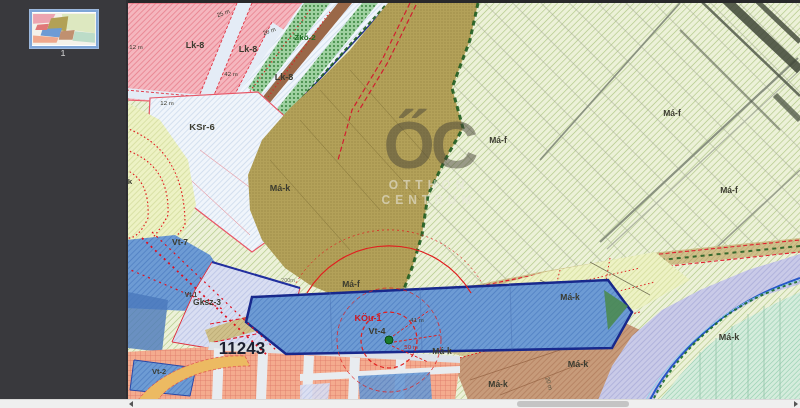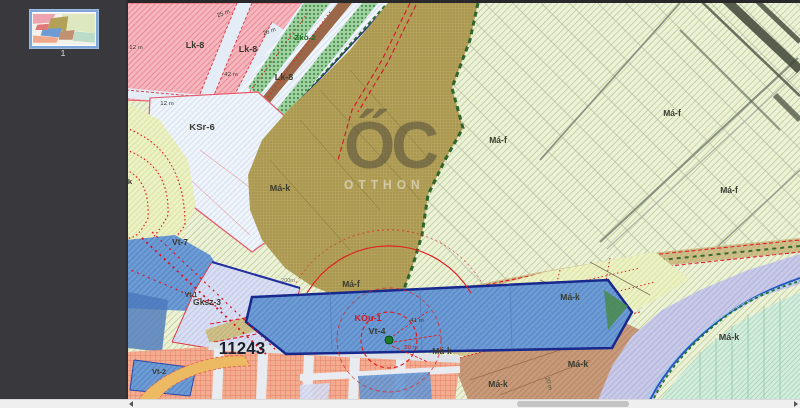--- a/index.html
+++ b/index.html
@@ -7,21 +7,21 @@
   
   .sidebar{position:absolute;left:0;top:0;width:126px;height:400px;background:#39393d;z-index:3;}
   .thumb-wrap{position:absolute;left:30px;top:10px;width:64px;height:34px;background:#fff;border:2px solid #7fa6d8;box-shadow:0 0 0 1px #9db9de;cursor:pointer;}
   .thumb-wrap svg{display:block;width:100%;height:100%;}
   .thumb-label{position:absolute;left:0;top:48px;width:126px;text-align:center;font-size:9px;color:#cfcfcf;}
   
   .map-area{position:absolute;left:126px;top:0;width:674px;height:400px;overflow:hidden;background:#ecf1d8;z-index:1;}
   .map-area svg{display:block;}
   svg text{font-family:"Liberation Sans",sans-serif;}
   
-  .watermark{position:absolute;left:218px;top:112px;width:170px;text-align:left;z-index:2;pointer-events:none;}
+  .watermark{position:absolute;left:218px;top:112px;width:170px;text-align:center;z-index:2;pointer-events:none;}
   .wm-monogram{font-size:66px;font-weight:bold;letter-spacing:-4px;color:rgba(72,68,56,0.5);line-height:1.0;}
   .wm-line1,.wm-line2{font-size:12px;font-weight:bold;letter-spacing:5px;color:rgba(232,230,220,0.6);line-height:1.25;}
   
   .hscrollbar{position:absolute;left:0;bottom:0;width:800px;height:8px;background:#efefef;border-top:1px solid #d9d9d9;z-index:5;}
   .scroll-thumb{position:absolute;left:517px;top:1px;width:112px;height:6px;background:#c4c4c4;border-radius:3px;}
   .scroll-arrow{position:absolute;top:1px;width:0;height:0;}
   .scroll-arrow.left{left:129px;border-top:3px solid transparent;border-bottom:3px solid transparent;border-right:4px solid #555;}
   .scroll-arrow.right{right:2px;border-top:3px solid transparent;border-bottom:3px solid transparent;border-left:4px solid #555;}
 </style>
 </head>
@@ -299,20 +299,21 @@
           <text x="547" y="384" fill="#555544" font-size="6" font-weight="400" text-anchor="middle" transform="rotate(75 547 384)">20 m</text>
         </g>
 
       <rect x="126" y="0" width="674" height="3" fill="#28282a"></rect>
       <rect x="126" y="0" width="2" height="400" fill="#2e2e32"></rect>
     </svg>
 
     <div class="watermark">
       <div class="wm-monogram">ŐC</div>
       <div class="wm-line1">OTTHON</div>
+      <div class="wm-line2">CENTRUM</div>
     </div>
   </div>
 
   <div class="hscrollbar">
     <div class="scroll-arrow left"></div>
     <div class="scroll-thumb"></div>
     <div class="scroll-arrow right"></div>
   </div>
 
 </div>

